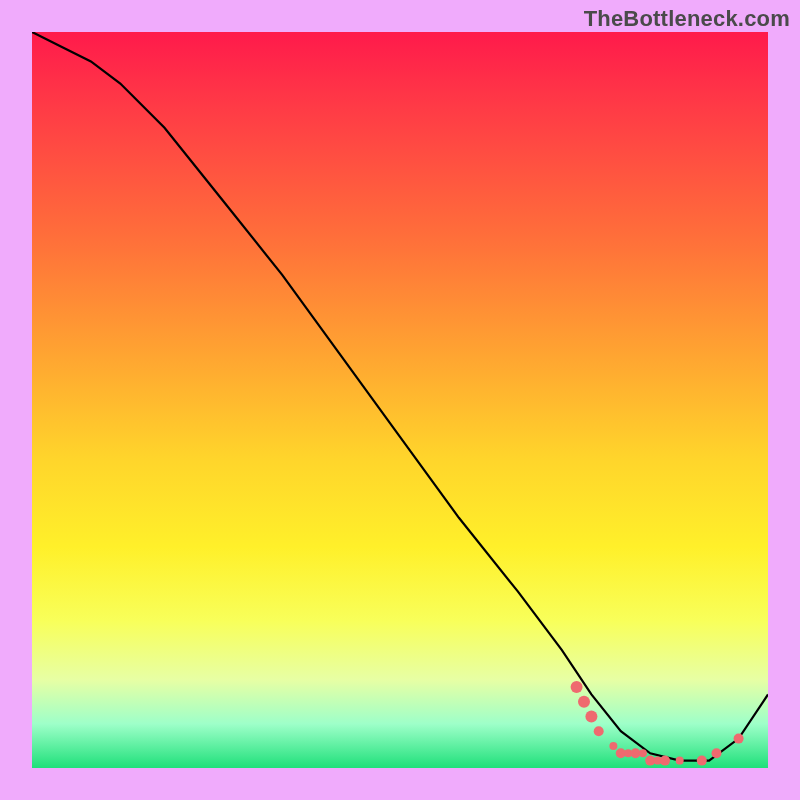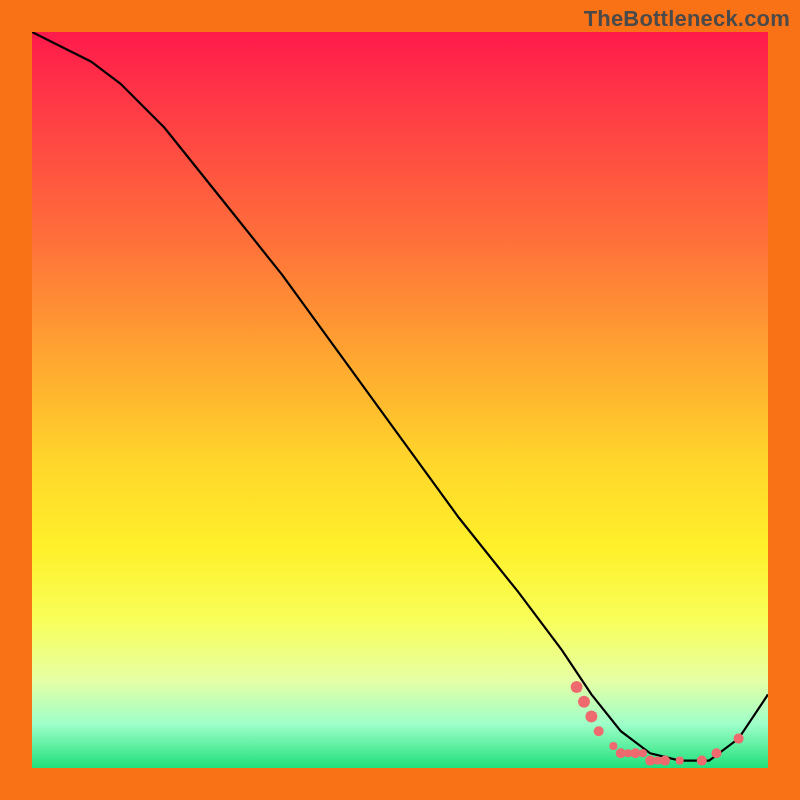--- a/index.html
+++ b/index.html
@@ -8,21 +8,21 @@
     width: 800px;
     height: 800px;
     background: #000;
     overflow: hidden;
     font-family: Arial, Helvetica, sans-serif;
   }
   .frame {
     position: relative;
     width: 800px;
     height: 800px;
-    background: #f97316;
+    background: #f0abfc;
   }
   .plot-area {
     position: absolute;
     left: 32px;
     top: 32px;
     width: 736px;
     height: 736px;
     
     background: linear-gradient(
       to bottom,

